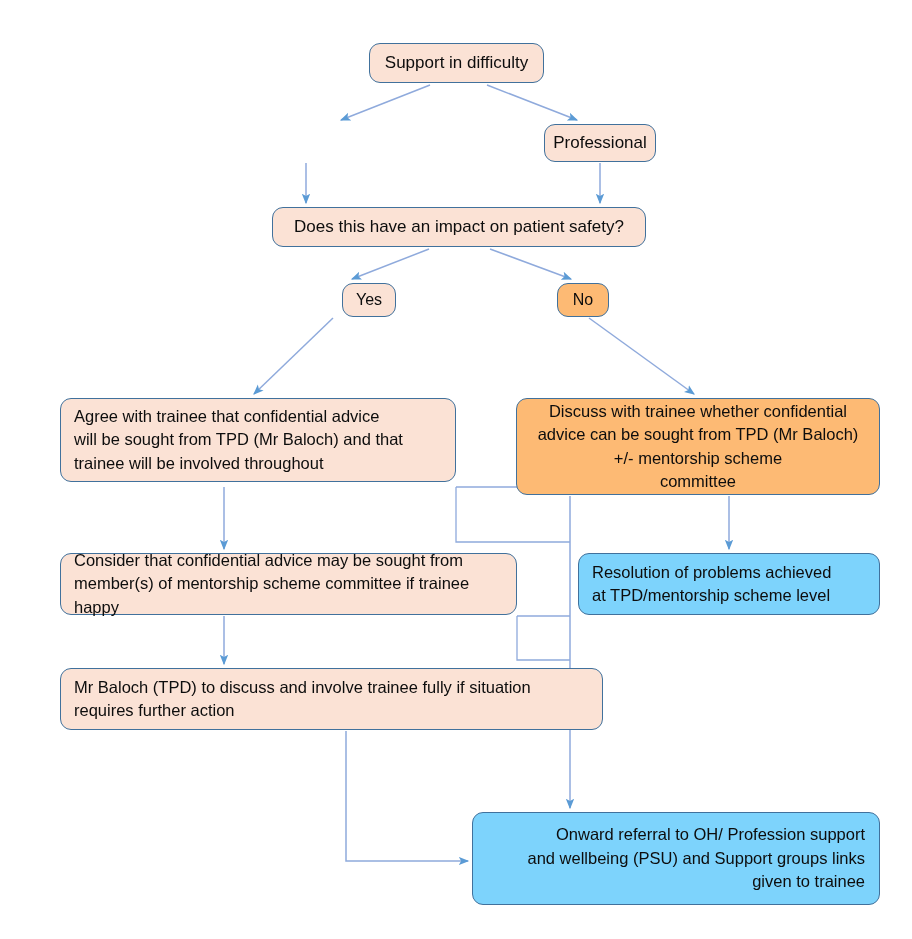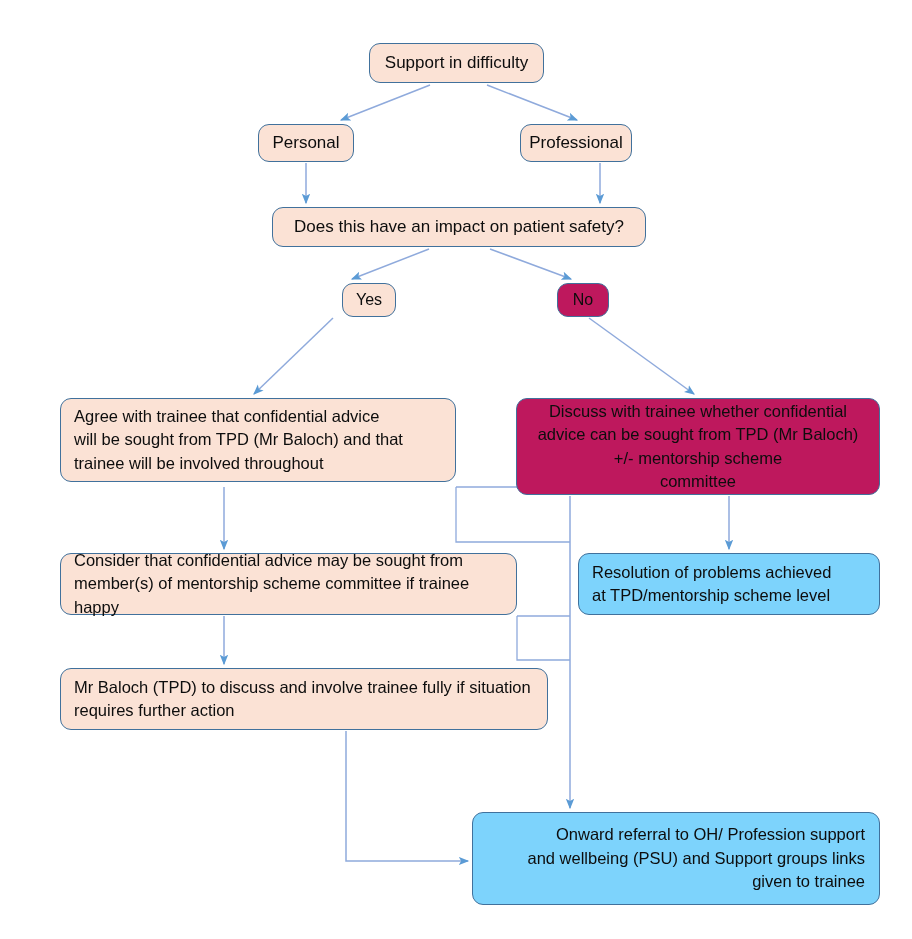--- a/index.html
+++ b/index.html
@@ -35,39 +35,39 @@
     display: flex;
     align-items: center;
     justify-content: center;
     color: #0d0d0d;
     line-height: 1.42;
     padding: 4px 10px;
     white-space: pre-line;
     z-index: 2;
   }
   .fill-peach { background: #FBE2D5; }
-  .fill-gray  { background: #be185d; }
+  .fill-gray  { background: #fdba74; }
   .fill-green { background: #7dd3fc; }
 
   .n-title   { left: 369px; top: 43px;  width: 175px; height: 40px;  font-size: 17px; }
   .n-personal{ left: 258px; top: 124px; width: 96px;  height: 38px;  font-size: 17px; }
-  .n-prof    { left: 520px; top: 124px; width: 112px; height: 38px;  font-size: 17px; }
+  .n-prof    { left: 544px; top: 124px; width: 112px; height: 38px;  font-size: 17px; }
   .n-impact  { left: 272px; top: 207px; width: 374px; height: 40px;  font-size: 17px; }
   .n-yes     { left: 312px; top: 283px; width: 54px;  height: 34px;  font-size: 16px; margin-left: 30px; }
   .n-no      { left: 557px; top: 283px; width: 52px;  height: 34px;  font-size: 16px; }
 
   .n-agree   { left: 60px;  top: 398px; width: 396px; height: 84px; font-size: 16.5px;
                justify-content: flex-start; text-align: left; padding-left: 13px; }
   .n-discuss { left: 516px; top: 398px; width: 364px; height: 97px; font-size: 16.5px;
                text-align: center; }
   .n-consider{ left: 60px;  top: 553px; width: 457px; height: 62px; font-size: 16.5px;
                justify-content: flex-start; text-align: left; padding-left: 13px; }
   .n-resolve { left: 578px; top: 553px; width: 302px; height: 62px; font-size: 16.5px;
                justify-content: flex-start; text-align: left; padding-left: 13px; }
-  .n-baloch  { left: 60px;  top: 668px; width: 488px; height: 62px; font-size: 16.5px;
+  .n-baloch  { left: 60px;  top: 668px; width: 543px; height: 62px; font-size: 16.5px;
                justify-content: flex-start; text-align: left; padding-left: 13px; }
   .n-onward  { left: 472px; top: 812px; width: 408px; height: 93px; font-size: 16.5px;
                justify-content: flex-end; text-align: right; padding-right: 14px; }
 </style>
 </head>
 <body>
 
 <div id="canvas">
 
   <svg id="wires" viewBox="0 0 912 939" width="912" height="939" xmlns="http://www.w3.org/2000/svg">
@@ -94,21 +94,20 @@
     <g stroke="#8FAADC" stroke-width="1.3" fill="none">
       <path d="M456,487 L570,487"></path>
       <path d="M456,487 L456,542 L570,542"></path>
       <path d="M517,616 L570,616"></path>
       <path d="M517,616 L517,660 L570,660"></path>
     </g>
   </svg>
 
   <div class="node fill-peach n-title">Support in difficulty</div>
 
-  <div class="node fill-peach n-personal">Personal</div>
 
   <div class="node fill-peach n-prof">Professional</div>
 
   <div class="node fill-peach n-impact">Does this have an impact on patient safety?</div>
 
   <div class="node fill-peach n-yes">Yes</div>
 
   <div class="node fill-gray n-no">No</div>
 
   <div class="node fill-peach n-agree">Agree with trainee that confidential advice

